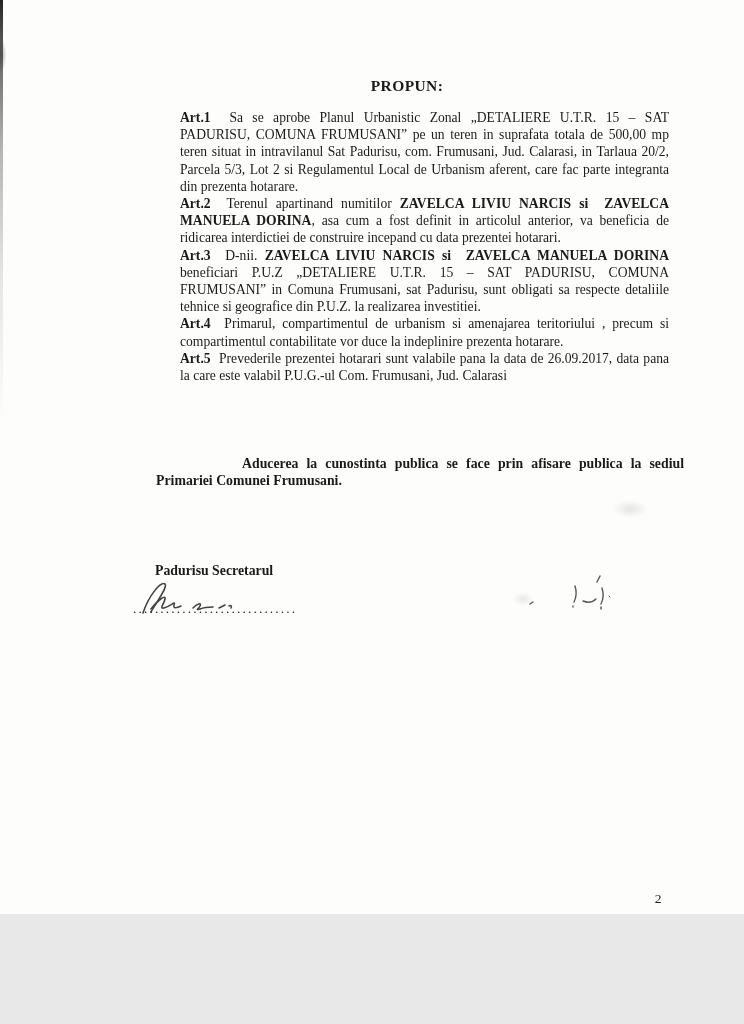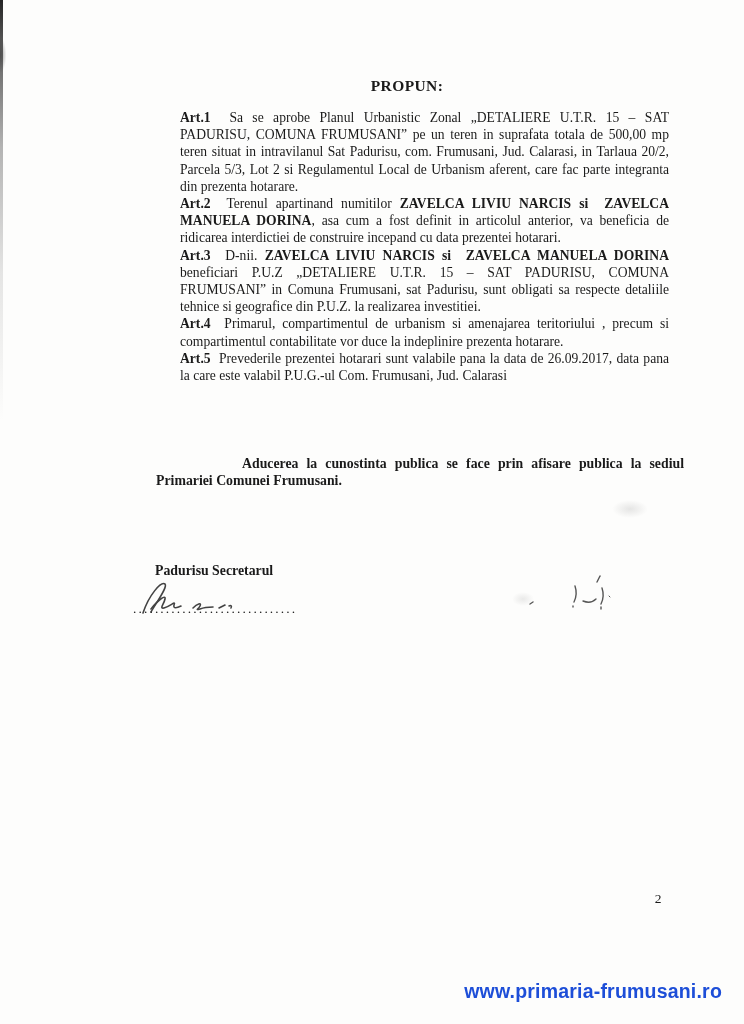--- a/index.html
+++ b/index.html
@@ -3,21 +3,21 @@
 <meta charset="utf-8">
 <style>
   html, body {
     margin: 0;
     padding: 0;
     background: #e8e8e8;
   }
   .page {
     position: relative;
     width: 744px;
-    height: 1024px;
+    height: 914px;
     background: #fdfdfc;
     overflow: hidden;
     font-family: "Liberation Serif", "DejaVu Serif", serif;
     color: #1a1a1a;
   }
   
   .edge-strip {
     position: absolute;
     left: 0; top: 0;
     width: 3px; height: 420px;

